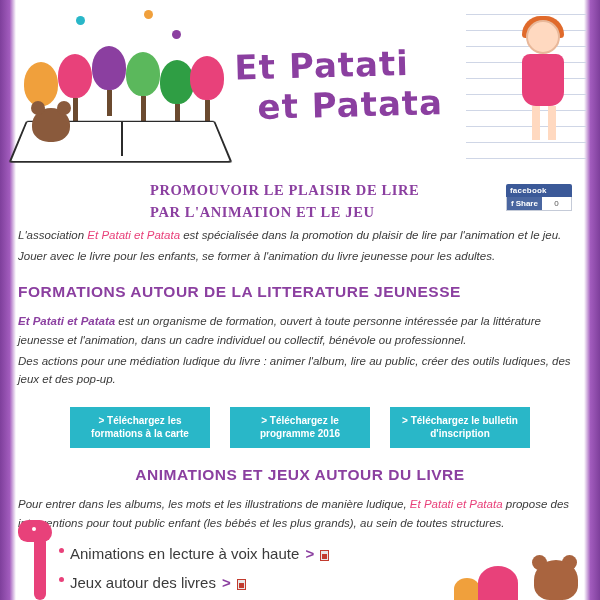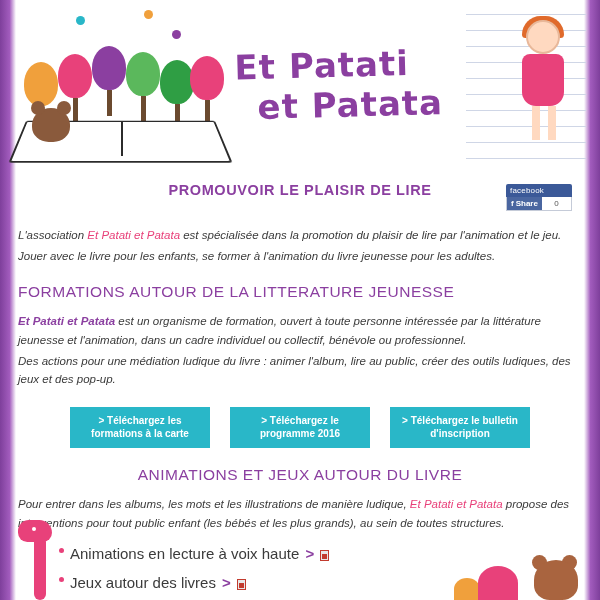--- a/index.html
+++ b/index.html
@@ -138,38 +138,38 @@
     background: #ffd9c0;
   }
   .girl .leg.l { left: 14px; }
   .girl .leg.r { left: 30px; }
 
   
   .slogan {
     position: absolute;
     left: 150px; top: 180px;
     width: 300px;
-    text-align: center;
     color: #8b3fa0;
     font-weight: bold;
     font-size: 14.5px;
     line-height: 1.5;
     letter-spacing: .6px;
+    font-family: Liberation Serif, serif;
   }
 
   
   .fb {
     position: absolute; right: 28px; top: 184px;
     width: 66px;
     font-size: 8px;
   }
   .fb .fb-top {
     background: #3b5998; color: #fff;
     padding: 2px 4px; border-radius: 2px 2px 0 0;
-    font-weight: normal; letter-spacing: .2px;
+    font-weight: bold; letter-spacing: .2px;
   }
   .fb .fb-bottom {
     display: flex; align-items: stretch;
     border: 1px solid #c5cbd8; border-top: none;
     background: #f2f3f7;
   }
   .fb .fb-share {
     background: #4a66a0; color: #fff;
     padding: 2px 4px; font-weight: bold;
     display: flex; align-items: center; gap: 2px;
@@ -187,21 +187,21 @@
     color: #3b3b3b;
     line-height: 1.62;
   }
   #content p { margin: 0 0 2px 0; font-style: italic; }
   .brand { color: #e8417a; }
   .brand-purple { color: #8b3fa0; font-weight: bold; }
 
   h2.section {
     color: #8b3fa0;
     font-size: 15.5px;
-    font-weight: normal;
+    font-weight: bold;
     letter-spacing: .5px;
     margin: 14px 0 8px 0;
   }
   h2.section.centered { text-align: center; }
 
   
   .dl-row {
     display: flex;
     justify-content: center;
     gap: 20px;
@@ -372,20 +372,21 @@
       <div class="hair"></div>
       <div class="head"></div>
       <div class="body"></div>
       <div class="leg l"></div>
       <div class="leg r"></div>
     </div>
   </div>
 
   <div class="slogan">
     <div>PROMOUVOIR LE PLAISIR DE LIRE</div>
+    <div>PAR L'ANIMATION ET LE JEU</div>
   </div>
 
   <div class="fb">
     <div class="fb-top">facebook</div>
     <div class="fb-bottom">
       <div class="fb-share">
         <span>f</span>
         <span>Share</span>
       </div>
       <div class="fb-count">0</div>

